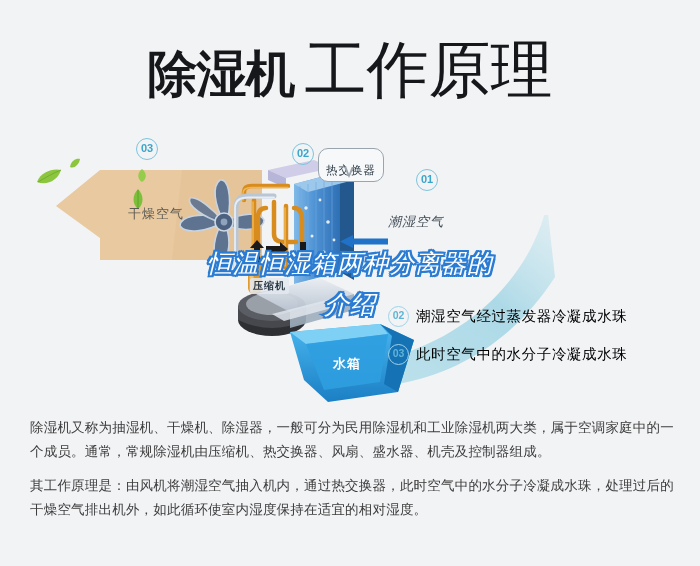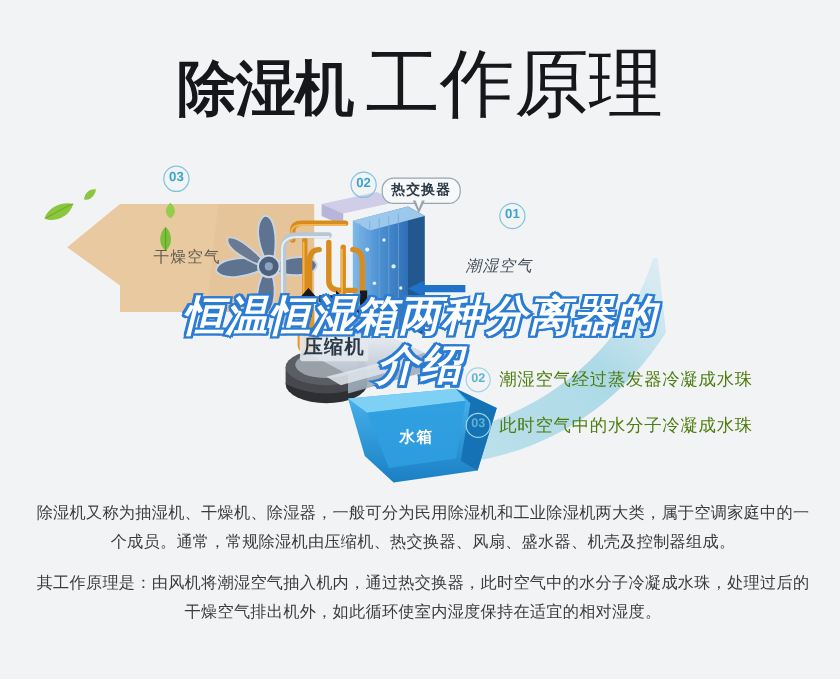--- a/index.html
+++ b/index.html
@@ -115,43 +115,42 @@
     color: #ffffff;
     font-weight: 700;
     letter-spacing: 1px;
   }
 
   
   .comp-label {
     position: absolute;
     left: 250px;
     top: 168px;
-    font-size: 16px;
+    font-size: 10px;
     color: #2b3946;
     font-weight: 700;
     letter-spacing: 1px;
     background: rgba(228,233,238,0.85);
     padding: 1px 3px;
     border-radius: 2px;
   }
 
   
   .bubble {
     position: absolute;
     left: 318px;
     top: 38px;
-    padding: 2px 7px 3px 7px;
+    padding: 14px 7px 3px 7px;
     border: 1.6px solid #9aa4ad;
     border-radius: 10px;
     background: #f7f8f9;
     font-size: 11.5px;
     color: #2b3946;
     letter-spacing: 1px;
     white-space: nowrap;
-    font-weight: bold;
   }
   .bubble-tail {
     position: absolute;
     left: 344px;
     top: 57px;
     width: 0; height: 0;
     border-left: 5px solid transparent;
     border-right: 5px solid transparent;
     border-top: 11px solid #9aa4ad;
   }
@@ -224,36 +223,36 @@
     border: 1.5px solid #9fd3e8;
     color: #5fb4d6;
     font-size: 10.5px;
     font-weight: 700;
     line-height: 17px;
     text-align: center;
     margin-right: 7px;
   }
   .step-text {
     font-size: 14.5px;
-    color: #4d7c0f;
+    color: #000000;
     letter-spacing: 0.6px;
   }
 
   
   .watermark {
     position: absolute;
     left: 0;
     top: 243px;
     width: 700px;
     text-align: center;
     pointer-events: none;
   }
   .wm-line {
-    font-size: 35px;
-    font-weight: 700;
+    font-size: 25px;
+    font-weight: 400;
     font-style: italic;
     color: #ffffff;
     letter-spacing: 1px;
     line-height: 41px;
     -webkit-text-stroke: 3.2px #2b7cd3;
     paint-order: stroke fill;
     text-shadow:
        2px 0 0 #2b7cd3, -2px 0 0 #2b7cd3,
        0 2px 0 #2b7cd3, 0 -2px 0 #2b7cd3,
        2px 2px 0 #2b7cd3, -2px 2px 0 #2b7cd3,
@@ -266,21 +265,20 @@
     left: 30px;
     top: 416px;
     width: 645px;
   }
   .para {
     font-size: 13.5px;
     line-height: 24px;
     color: #3c3c3c;
     letter-spacing: 0.2px;
     margin: 0 0 10px 0;
-    text-align: center;
   }
   .para.second { }
 </style>
 </head>
 <body>
 
 <div id="page">
 
   <div class="title-wrap">
     <span class="title-a">除湿机</span><span class="title-b">工作原理</span>

